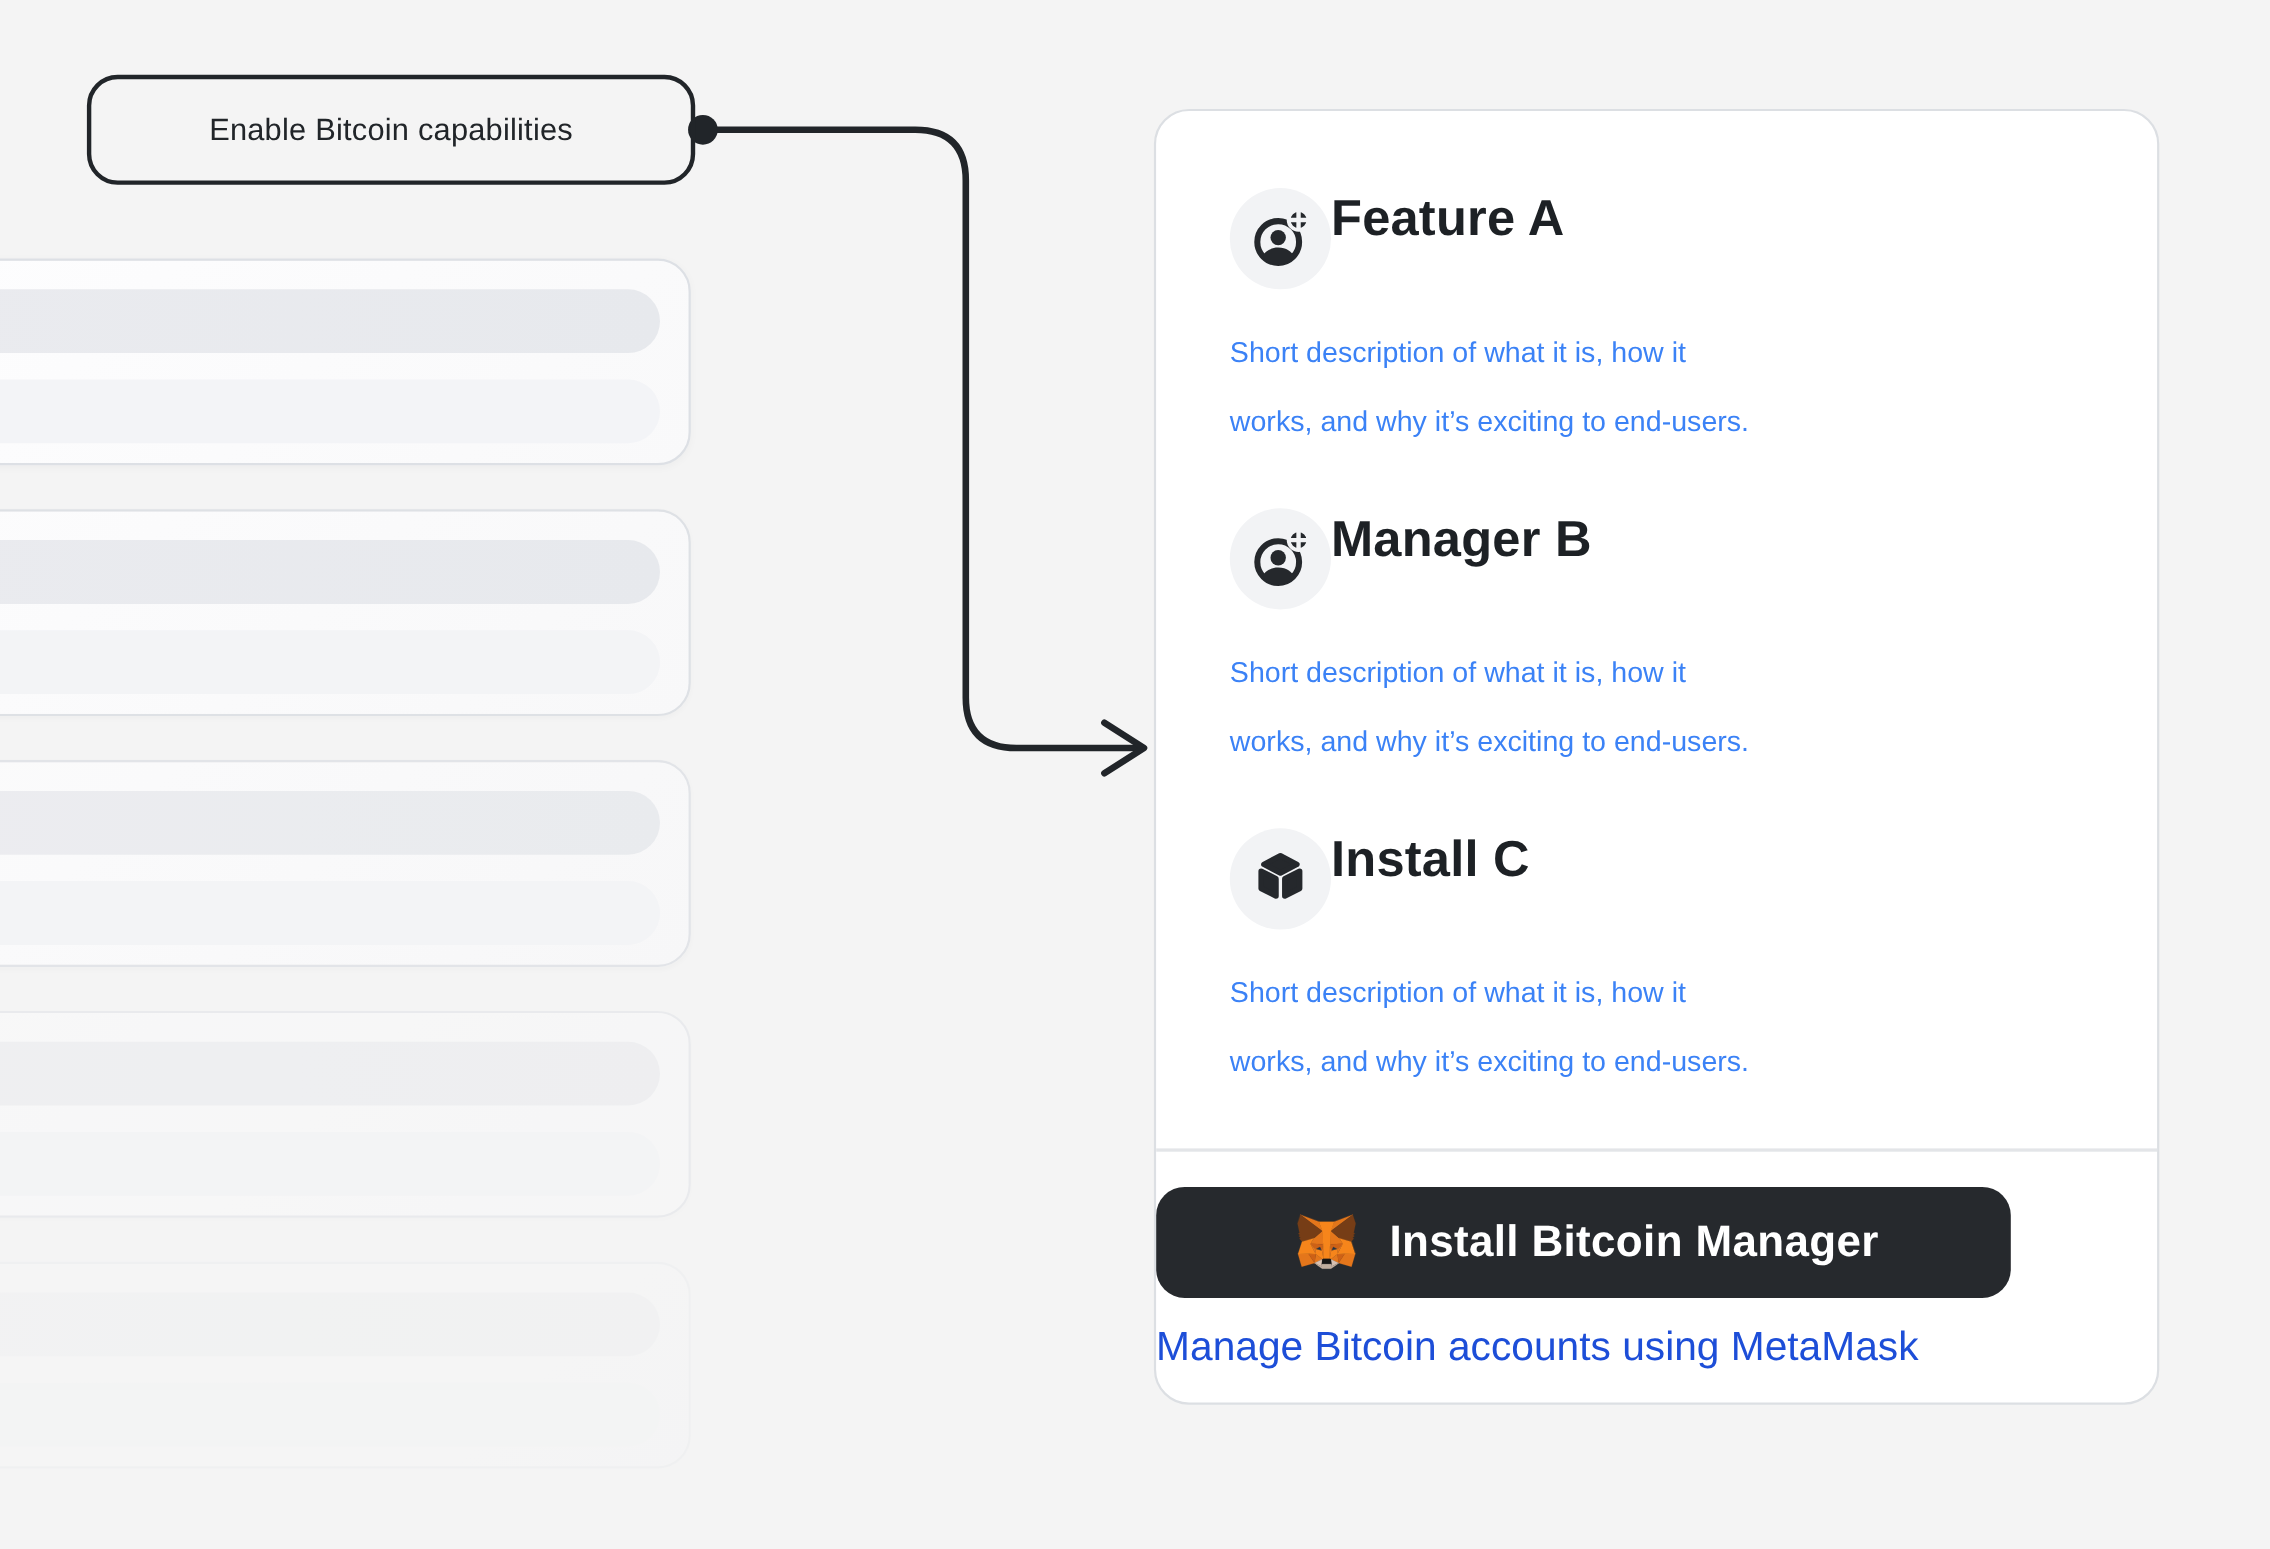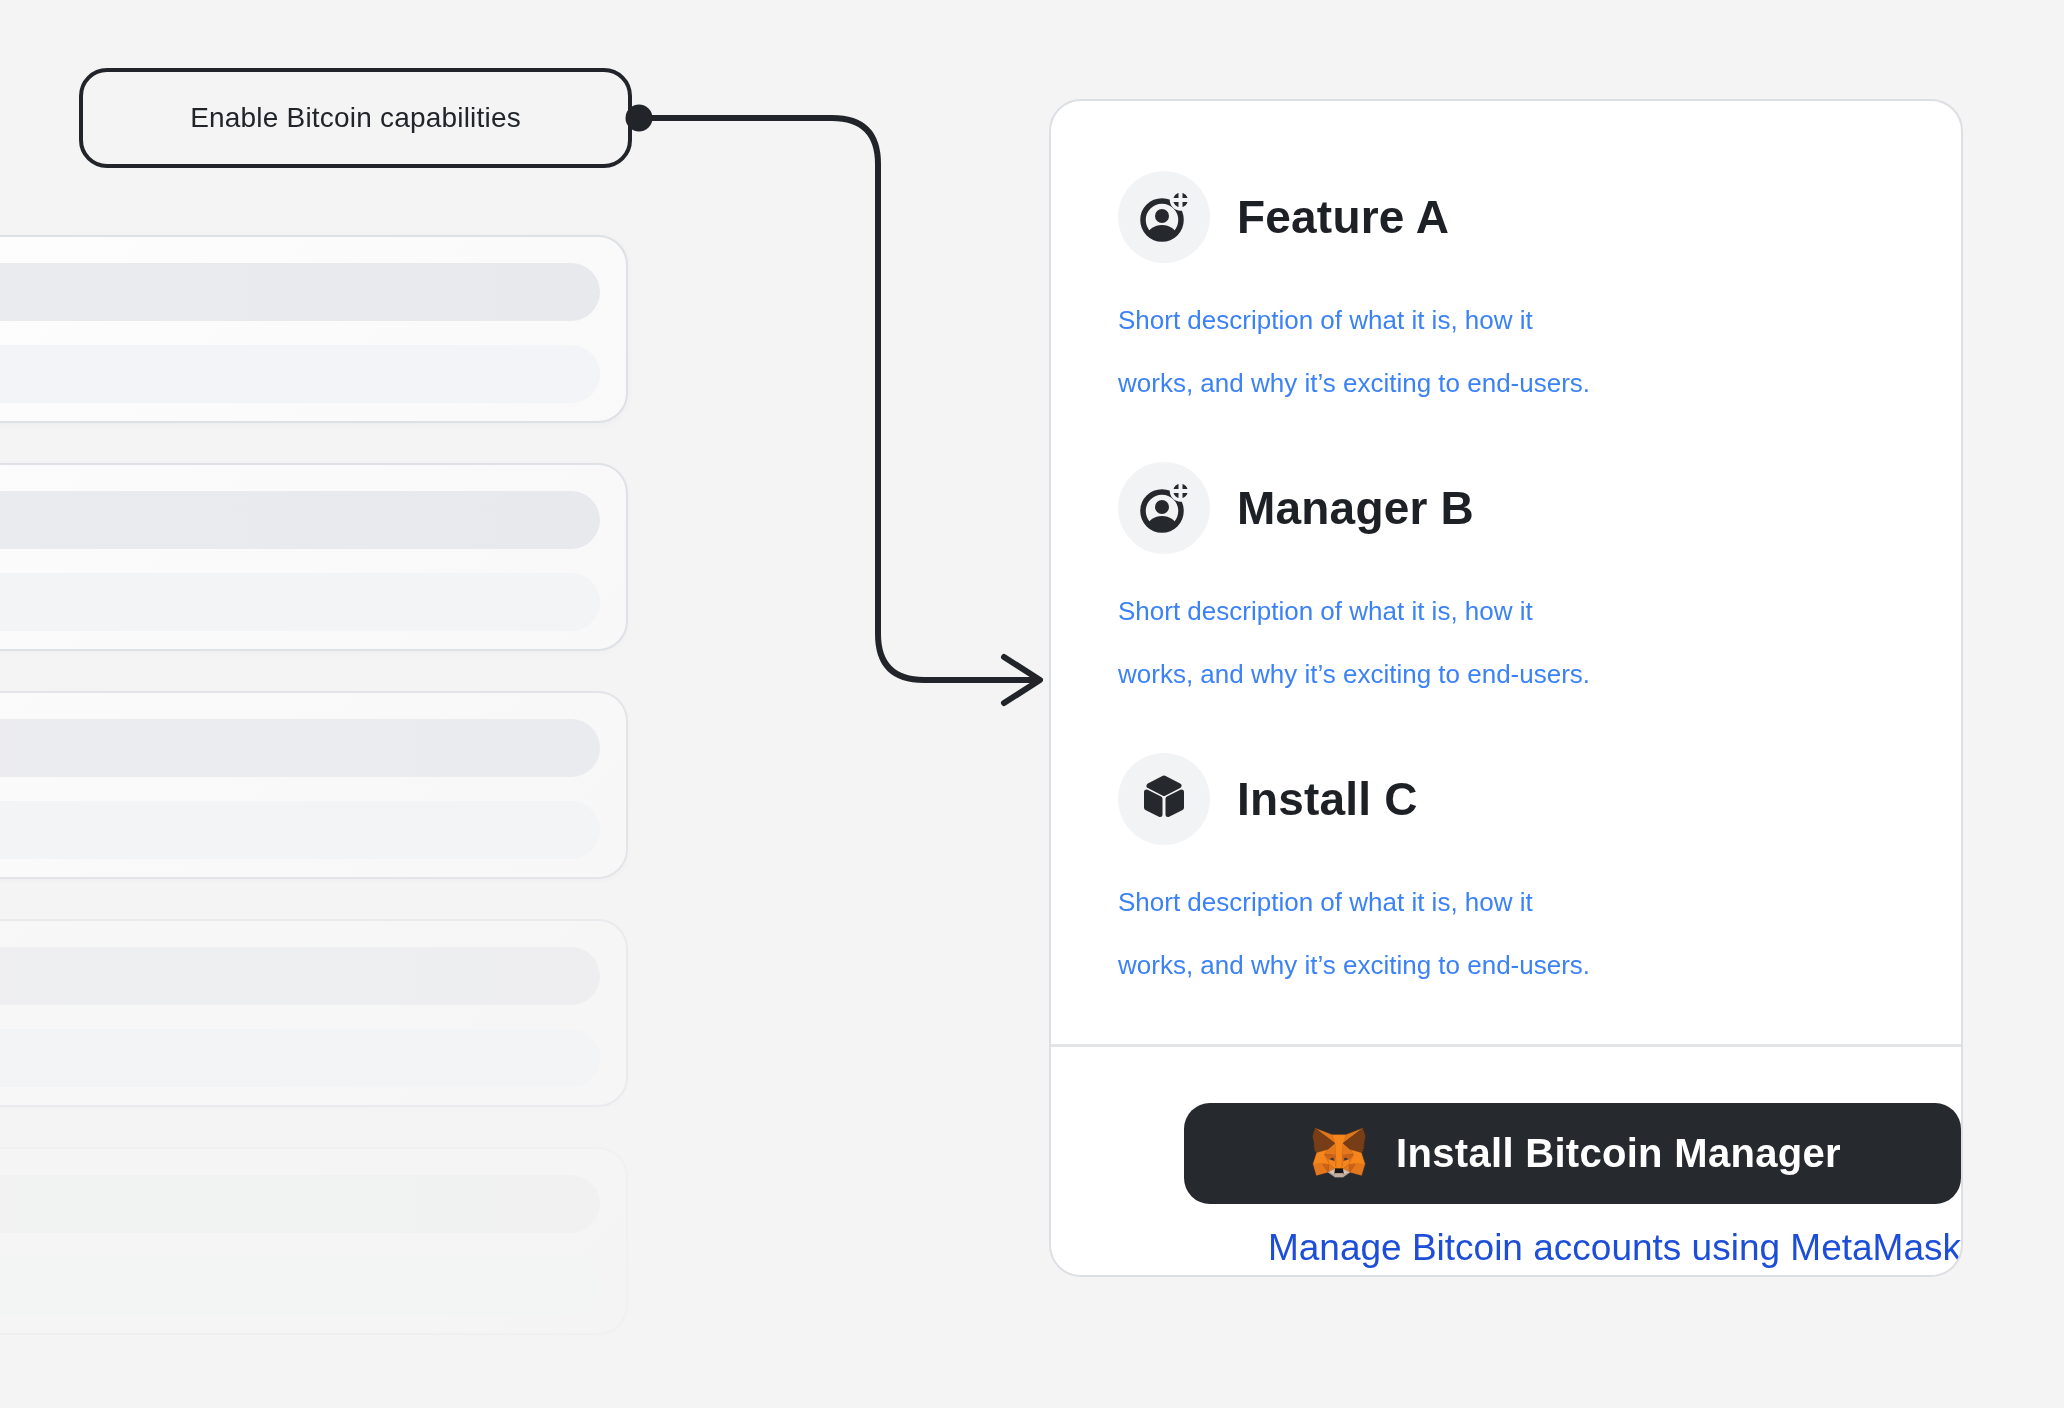--- a/index.html
+++ b/index.html
@@ -54,40 +54,40 @@
     width:914px; height:1178px;
     background:#ffffff;
     border:2px solid #dcdfe3;
     border-radius:32px;
     display:flex; flex-direction:column;
     overflow:hidden;
   }
   .features { flex:1; padding:70px 56px 0 67px; }
   .feature { margin-bottom:47px; }
   .feature-header {
-    display:flex; align-items:center; gap:27px;
+    display:flex; align-items:flex-start; 
     height:92px; margin-bottom:26px;
   }
   .icon-badge {
     width:92px; height:92px; border-radius:50%;
     background:#f2f3f5; flex:0 0 auto;
     display:flex; align-items:center; justify-content:center;
   }
   .feature-title {
     font-size:46px; font-weight:700; color:#1d2125; letter-spacing:.2px;
   }
   .feature-desc { font-size:26px; line-height:63px; color:#3b82f6; }
   .feature-desc span { display:block; white-space:nowrap; }
 
   
   .card-footer {
     border-top:3px solid #e3e5e8;
     height:235px;
-    padding-top:56px;
-    display:flex; flex-direction:column; align-items:flex-end;
+    padding-top:32px;
+    display:flex; flex-direction:column; align-items:flex-start;
   }
   .install-btn {
     width:777px; height:101px;
     background:#26292d;
     border:none; border-radius:26px;
     display:flex; align-items:center; justify-content:center; gap:22px;
     cursor:pointer;
   }
   .install-btn .btn-label {
     color:#ffffff; font-size:40px; font-weight:700; letter-spacing:.3px;

